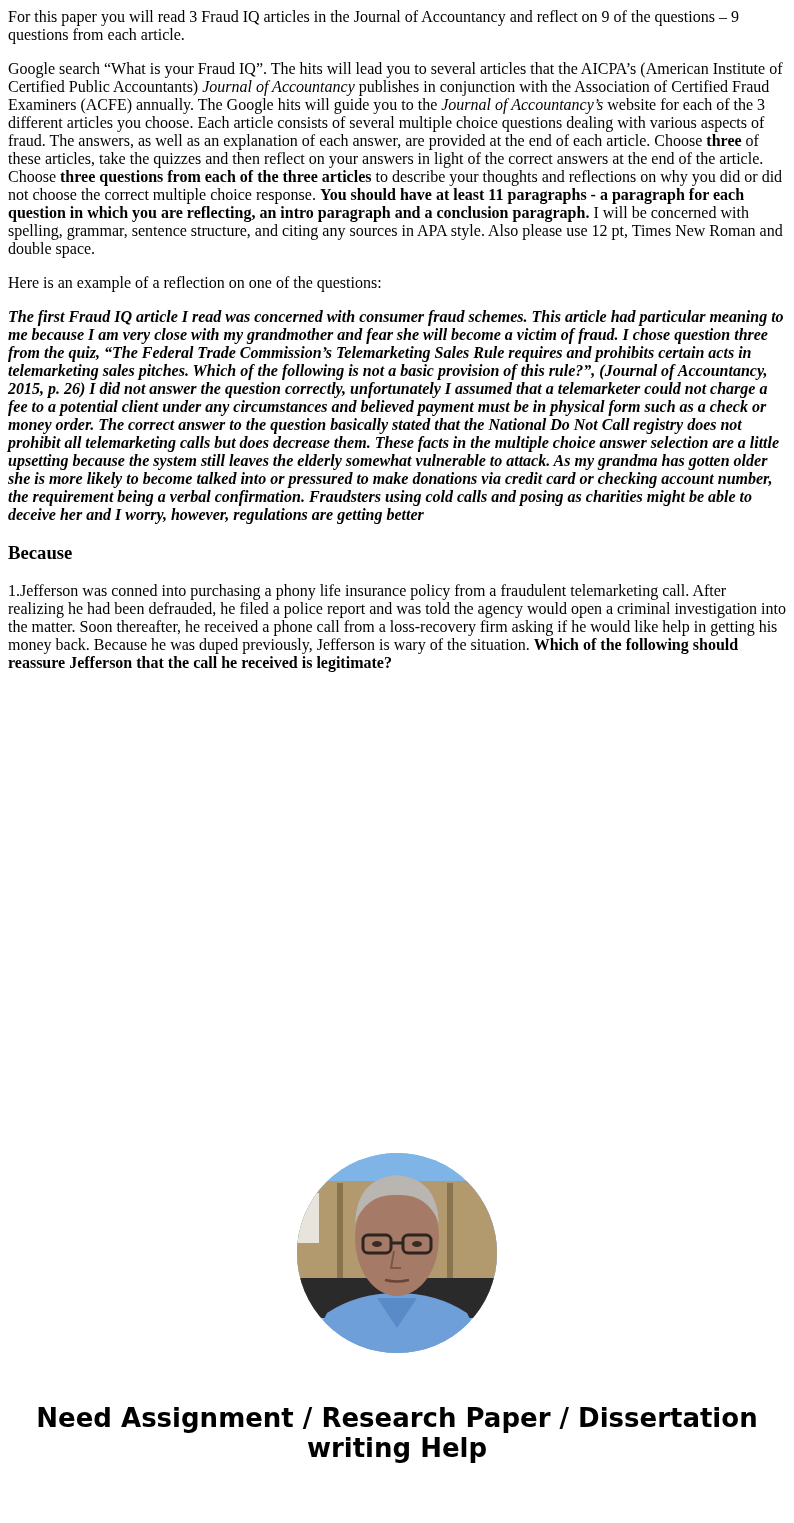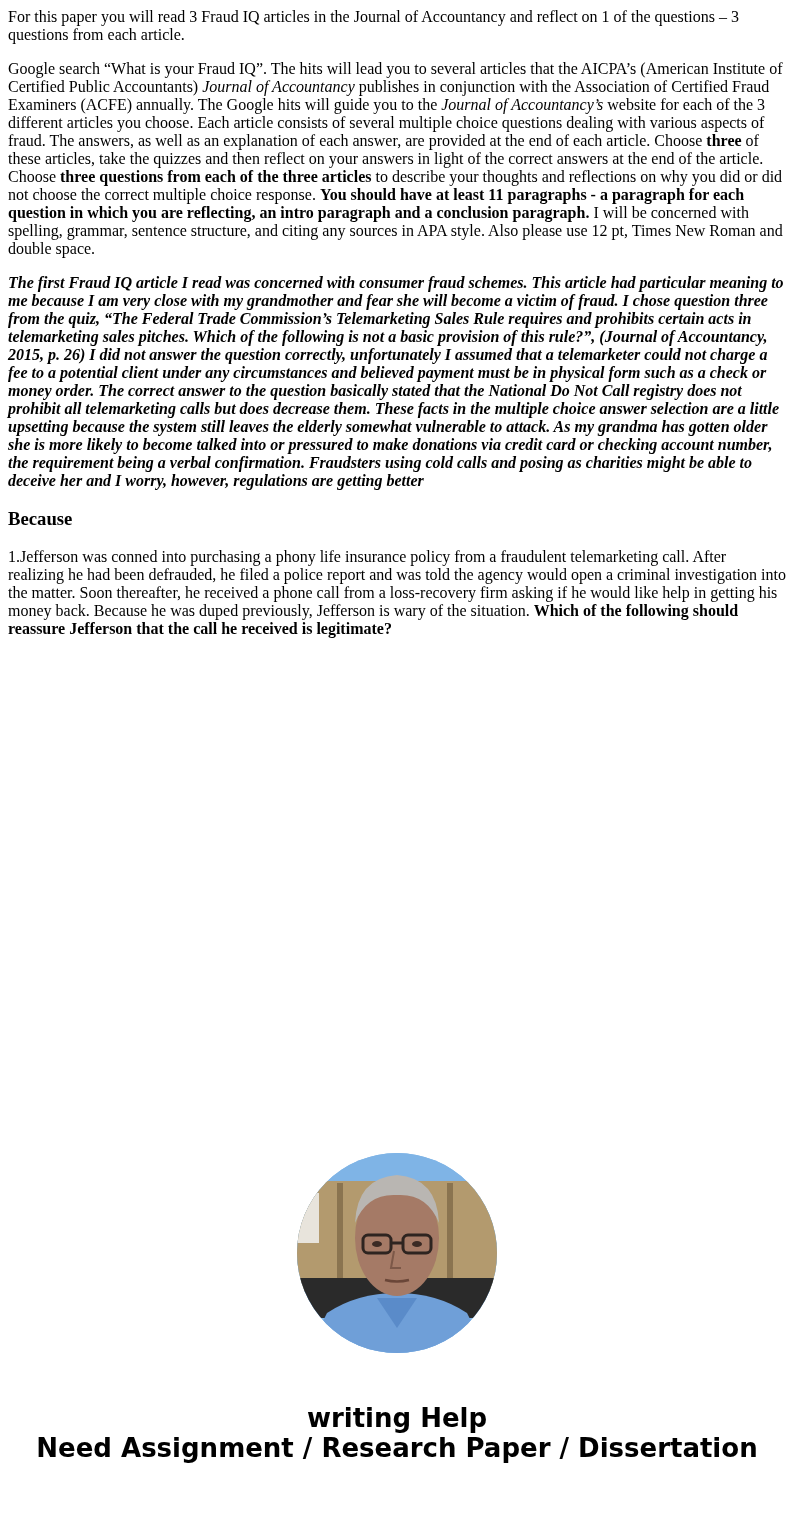--- a/index.html
+++ b/index.html
@@ -37,25 +37,26 @@
       font-weight: bold;
       font-size: 26px;
       line-height: 30px;
       color: #000;
     }
   </style>
 </head>
 <body>
 
 <div class="content">
-  <p>For this paper you will read 3 Fraud IQ articles in the Journal of Accountancy and reflect on 1 of the questions – 3 questions from each article.</p>
+  <p>For this paper you will read 3 Fraud IQ articles in the Journal of Accountancy and reflect on 9 of the questions – 9 questions from each article.</p>
 
 
   <p><span>Google search “What is your Fraud IQ”. The hits will lead you to several articles that the AICPA’s (American Institute of Certified Public Accountants) </span><i>Journal of Accountancy</i><span> publishes in conjunction with the Association of Certified Fraud Examiners (ACFE) annually. The Google hits will guide you to the </span><i>Journal of Accountancy’s</i><span> website for each of the 3 different articles you choose. Each article consists of several multiple choice questions dealing with various aspects of fraud. The answers, as well as an explanation of each answer, are provided at the end of each article. Choose </span><b>three</b><span> of these articles, take the quizzes and then reflect on your answers in light of the correct answers at the end of the article. Choose </span><b>three questions from each of the three articles</b><span> to describe your thoughts and reflections on why you did or did not choose the correct multiple choice response. </span><b>You should have at least 11 paragraphs - a paragraph for each question in which you are reflecting, an intro paragraph and a conclusion paragraph.</b><span> I will be concerned with spelling, grammar, sentence structure, and citing any sources in APA style. Also please use 12 pt, Times New Roman and double space.</span></p>
 
+  <p>Here is an example of a reflection on one of the questions:</p>
 
   <p class="example">The first Fraud IQ article I read was concerned with consumer fraud schemes. This article had particular meaning to me because I am very close with my grandmother and fear she will become a victim of fraud. I chose question three from the quiz, “The Federal Trade Commission’s Telemarketing Sales Rule requires and prohibits certain acts in telemarketing sales pitches. Which of the following is not a basic provision of this rule?”, (Journal of Accountancy, 2015, p. 26) I did not answer the question correctly, unfortunately I assumed that a telemarketer could not charge a fee to a potential client under any circumstances and believed payment must be in physical form such as a check or money order. The correct answer to the question basically stated that the National Do Not Call registry does not prohibit all telemarketing calls but does decrease them. These facts in the multiple choice answer selection are a little upsetting because the system still leaves the elderly somewhat vulnerable to attack. As my grandma has gotten older she is more likely to become talked into or pressured to make donations via credit card or checking account number, the requirement being a verbal confirmation. Fraudsters using cold calls and posing as charities might be able to deceive her and I worry, however, regulations are getting better</p>
 
   <h3>Because</h3>
 
   <p><span>1.Jefferson was conned into purchasing a phony life insurance policy from a fraudulent telemarketing call. After realizing he had been defrauded, he filed a police report and was told the agency would open a criminal investigation into the matter. Soon thereafter, he received a phone call from a loss-recovery firm asking if he would like help in getting his money back. Because he was duped previously, Jefferson is wary of the situation. </span><b>Which of the following should reassure Jefferson that the call he received is legitimate?</b></p>
 
 </div>
 
 <div class="avatar">
@@ -74,15 +75,15 @@
     <rect x="106" y="82" width="28" height="18" rx="5" fill="none" stroke="#2e2420" stroke-width="3"></rect>
     <line x1="94" y1="90" x2="106" y2="90" stroke="#2e2420" stroke-width="3"></line>
     <ellipse cx="80" cy="91" rx="5" ry="3" fill="#3a2a24"></ellipse>
     <ellipse cx="120" cy="91" rx="5" ry="3" fill="#3a2a24"></ellipse>
     <path d="M97 98 L94 115 L104 115" fill="none" stroke="#7c5848" stroke-width="2"></path>
     <path d="M88 127 Q100 130 112 127" fill="none" stroke="#6a4638" stroke-width="2.5"></path>
   </svg>
 </div>
 
 <div class="promo">
+  <div>Need Assignment / Research Paper / Dissertation</div>
   <div>writing Help</div>
-  <div>Need Assignment / Research Paper / Dissertation</div>
 </div>
 
 </body></html>

